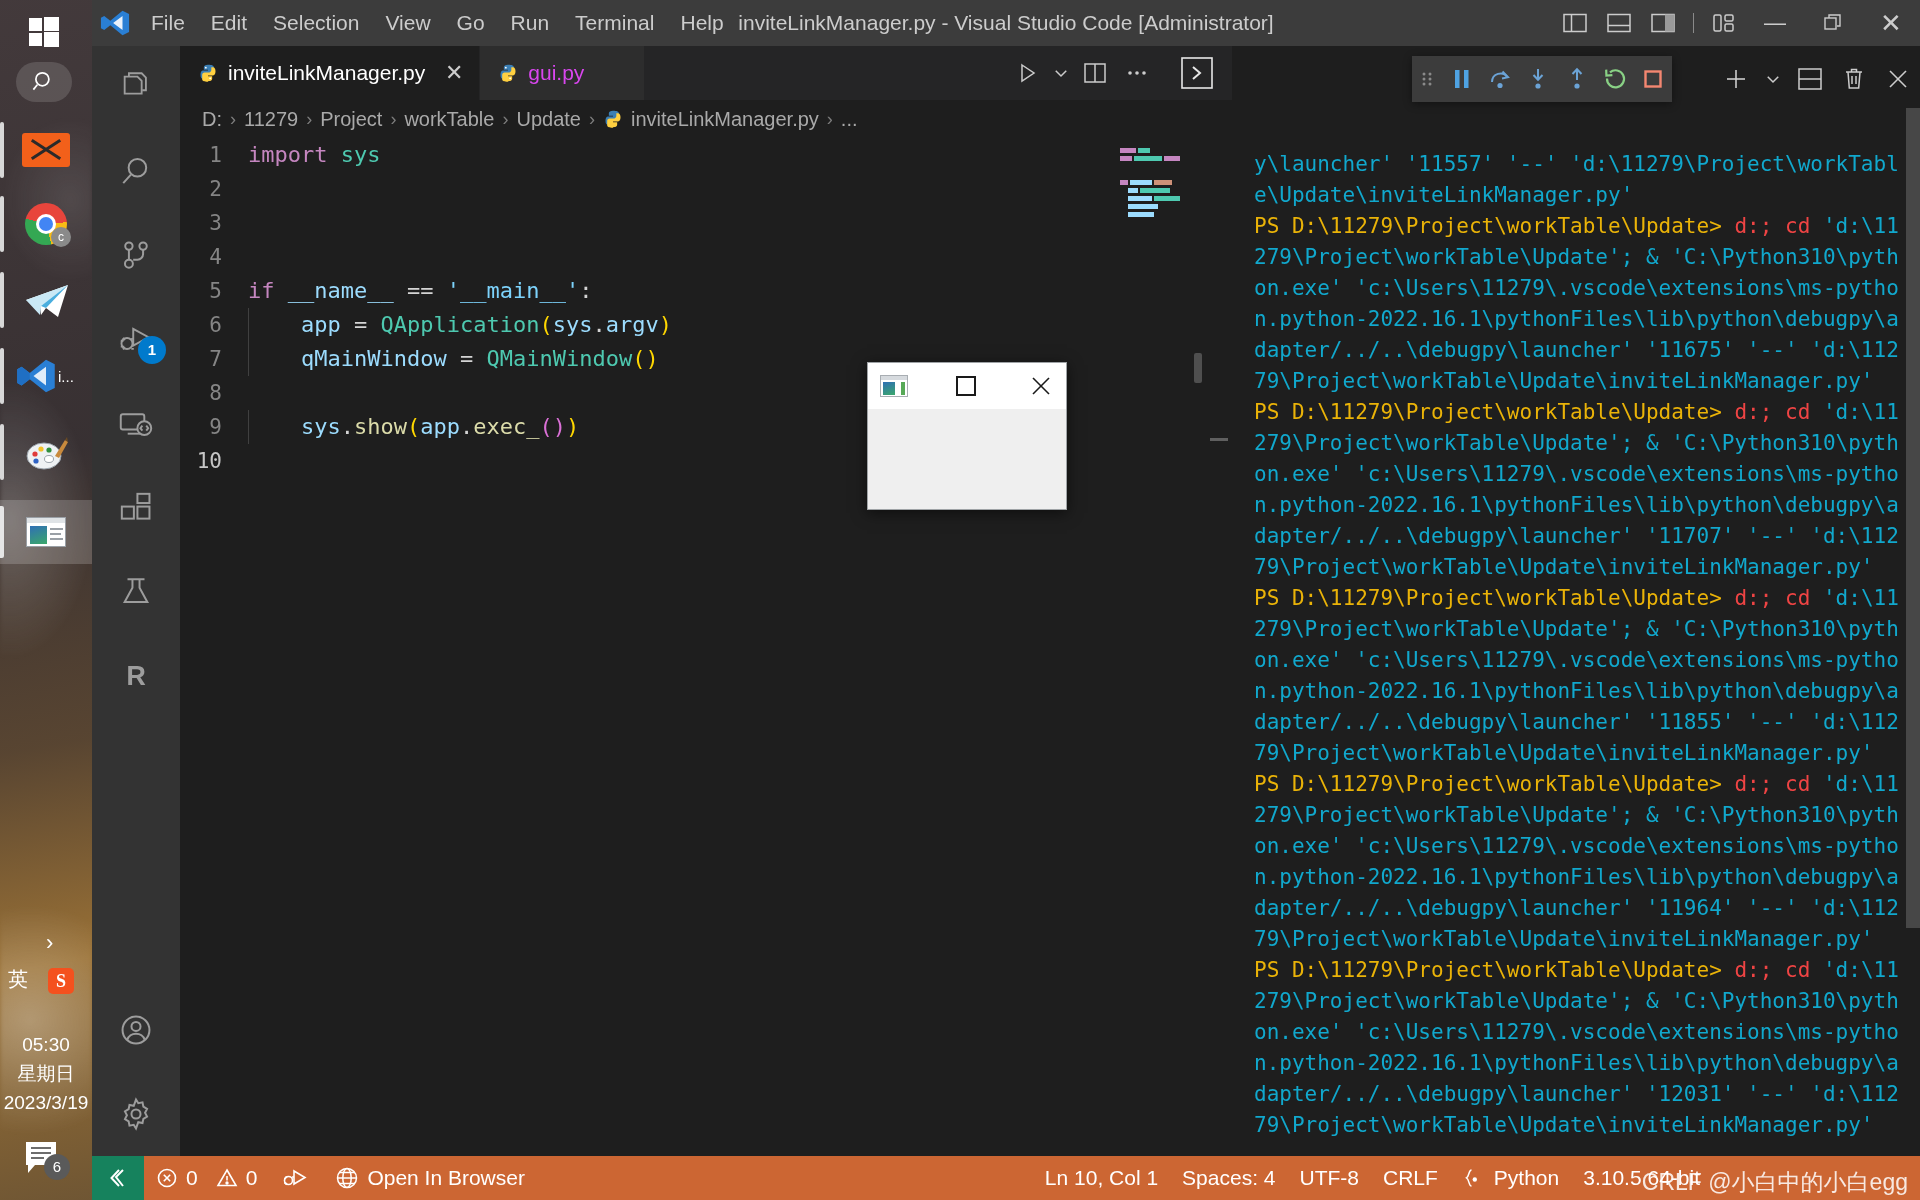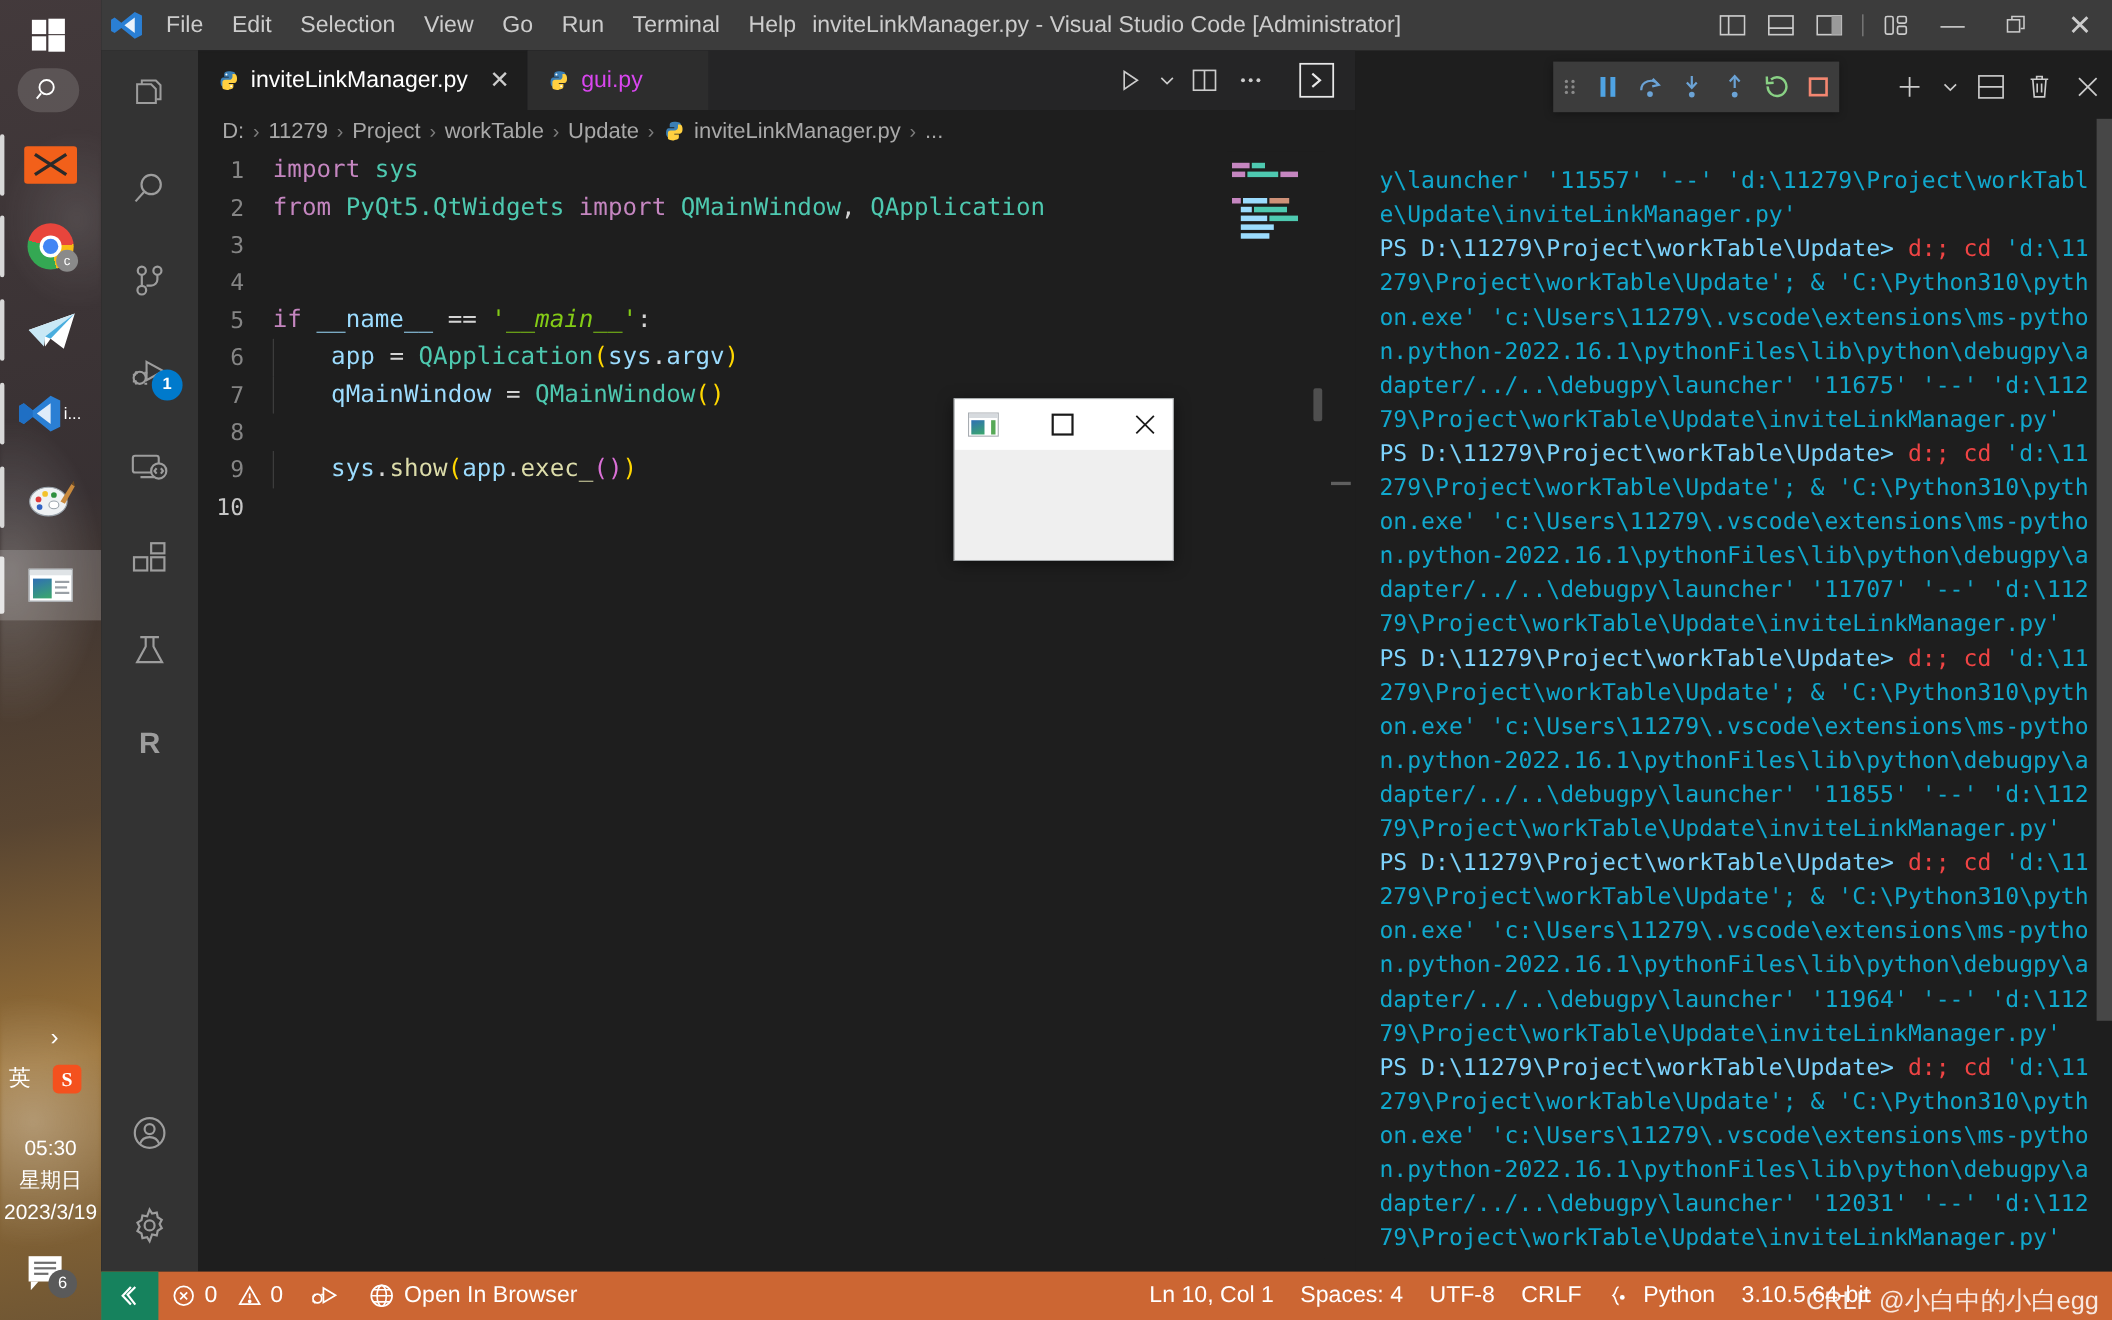--- a/index.html
+++ b/index.html
@@ -186,21 +186,21 @@
   }
   .cline { display:flex; height:34px; align-items:center; white-space:pre; }
   .gutter { width:60px; min-width:60px; text-align:right; color:#858585; font-size:21px; padding-right:18px; }
   .cline.cur .gutter { color:#c6c6c6; }
   .ctext { padding-left:8px; position:relative; }
   .indent-guide { position:absolute; left:8px; top:0; width:1px; height:34px; background:#404040; }
   .kw  { color:#c586c0; }
   .fn  { color:#dcdcaa; }
   .cls { color:#4ec9b0; }
   .var { color:#9cdcfe; }
-  .str { color:#84cc16;font-style:italic; }
+  .str { color:#7dd3fc; }
   .op  { color:#d4d4d4; }
   .pr1 { color:#ffd700; }
   .pr2 { color:#da70d6; }
   .mod { color:#4ec9b0; }
 
   
   #minimap {
     position:absolute; right:28px; top:0; width:88px; bottom:0; background:#1e1e1e;
   }
   #minimap .mm-content { position:absolute; left:4px; top:10px; width:72px; }
@@ -248,21 +248,21 @@
   }
   #panel-tabs { position:absolute; left:0; top:10px; height:46px; display:flex; align-items:center;
     color:#cccccc; font-size:20px; overflow:hidden; }
   .p-tab { padding:0 12px; line-height:46px; color:#e7e7e7; white-space:nowrap; }
   .p-btn { width:44px; height:46px; display:flex; align-items:center; justify-content:center; color:#cccccc; }
   #terminal {
     position:absolute; left:0; top:62px; right:0; bottom:0; padding:10px 16px 0 22px;
     font-family:"DejaVu Sans Mono","Liberation Mono", monospace; font-size:21px; line-height:31px;
     color:#11a8cd; white-space:pre-wrap; word-break:break-all; overflow:hidden;
   }
-  #terminal .prompt { color:#7dd3fc; }
+  #terminal .prompt { color:#eab308; }
   #terminal .ycmd { color:#ef4444; }
   #term-scrollbar { position:absolute; right:0; top:62px; bottom:0; width:14px; background:transparent; }
   #term-scrollbar .thumb { position:absolute; right:0; top:0; width:14px; height:820px; background:#4f4f4f; opacity:.85; }
 
   
   #statusbar {
     position:absolute; left:0; bottom:0; width:1828px; height:44px; background:#cc6633;
     display:flex; align-items:center; color:#ffffff; font-size:21px;
   }
   #statusbar .sb-remote {
@@ -620,21 +620,20 @@
 
       <div id="code">
 
         <div class="cline">
           <span class="gutter">1</span>
           <span class="ctext"><span class="kw">import</span><span class="op"> </span><span class="mod">sys</span></span>
         </div>
 
         <div class="cline">
           <span class="gutter">2</span>
-          <span class="ctext"><span class="kw">from</span><span class="op"> </span><span class="mod">PyQt5.QtWidgets</span><span class="op"> </span><span class="kw">import</span><span class="op"> </span><span class="mod">QMainWindow</span><span class="op">, </span><span class="mod">QApplication</span></span>
         </div>
 
         <div class="cline">
           <span class="gutter">3</span>
           <span class="ctext"></span>
         </div>
 
         <div class="cline">
           <span class="gutter">4</span>
           <span class="ctext"></span>

